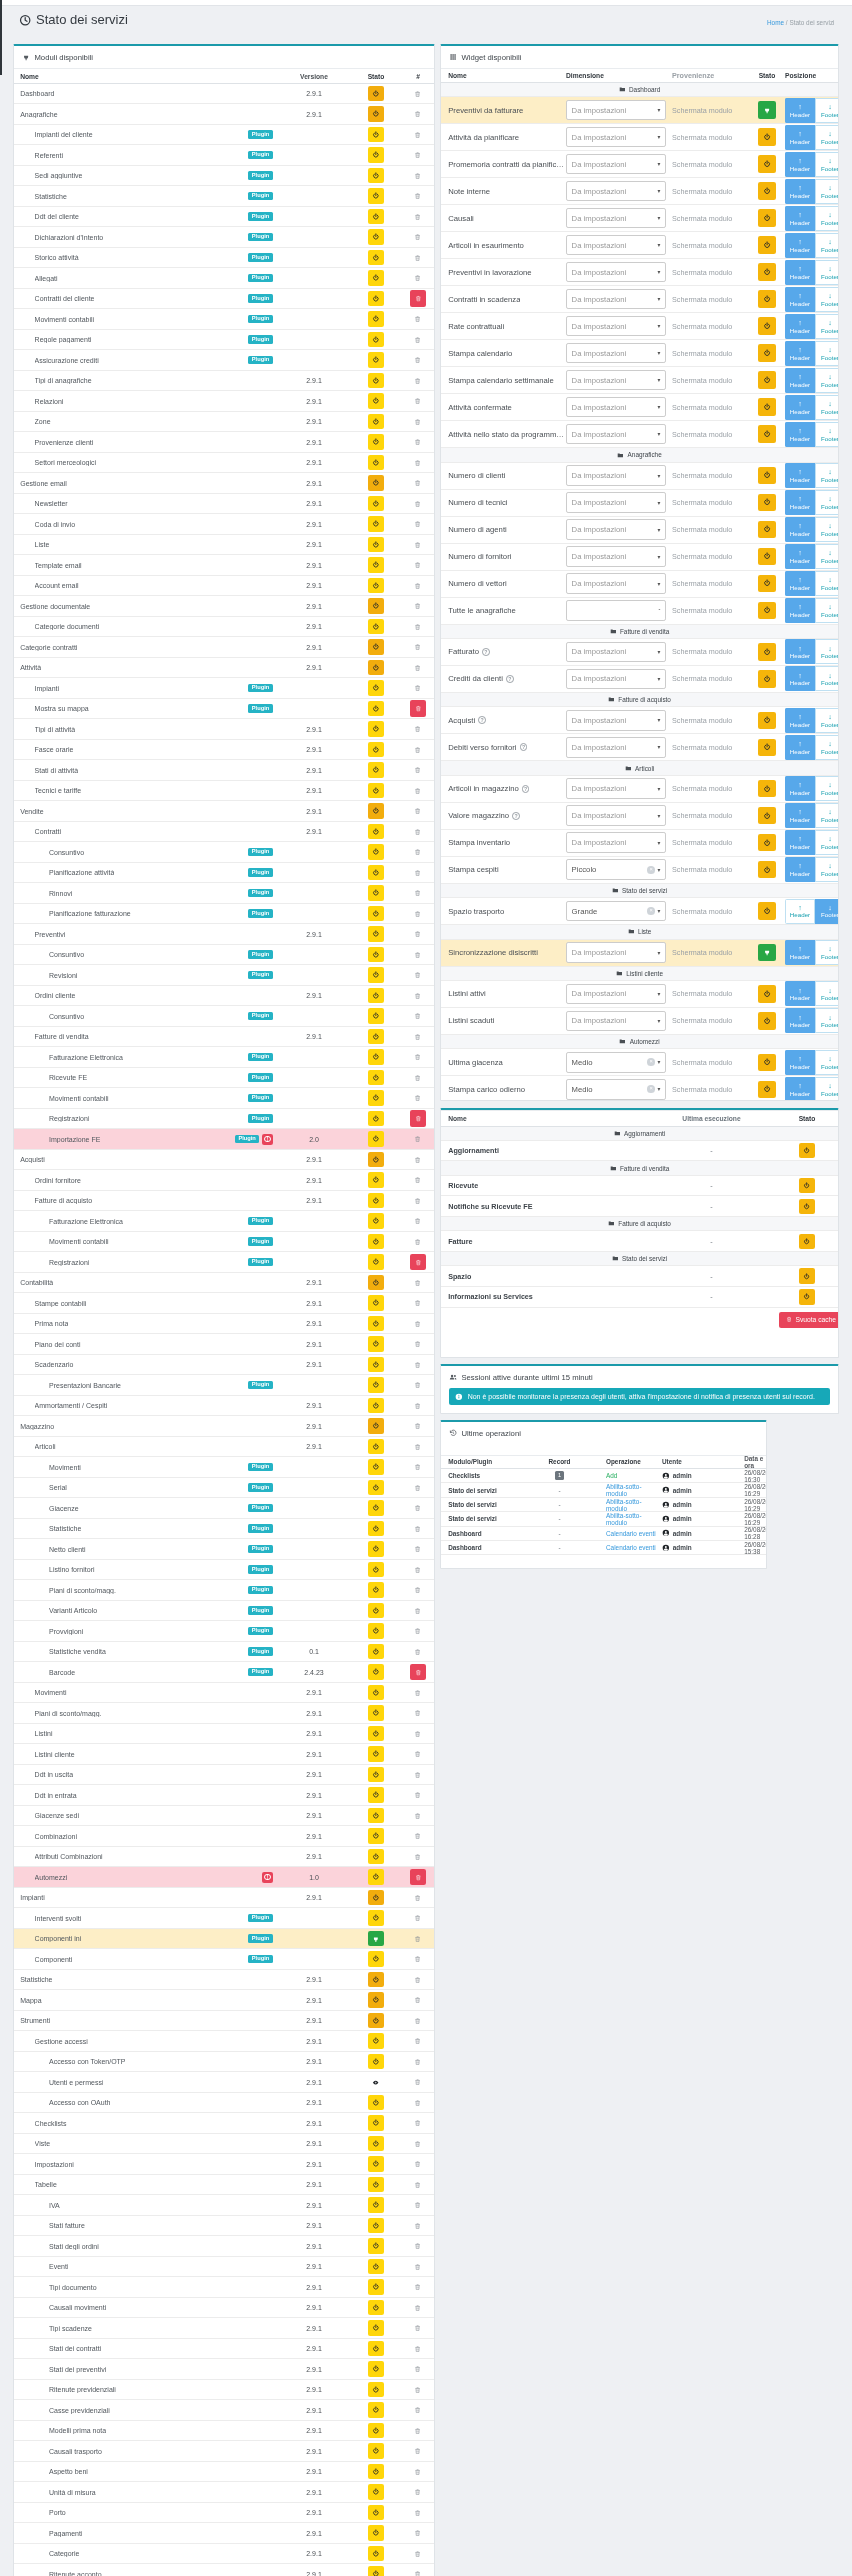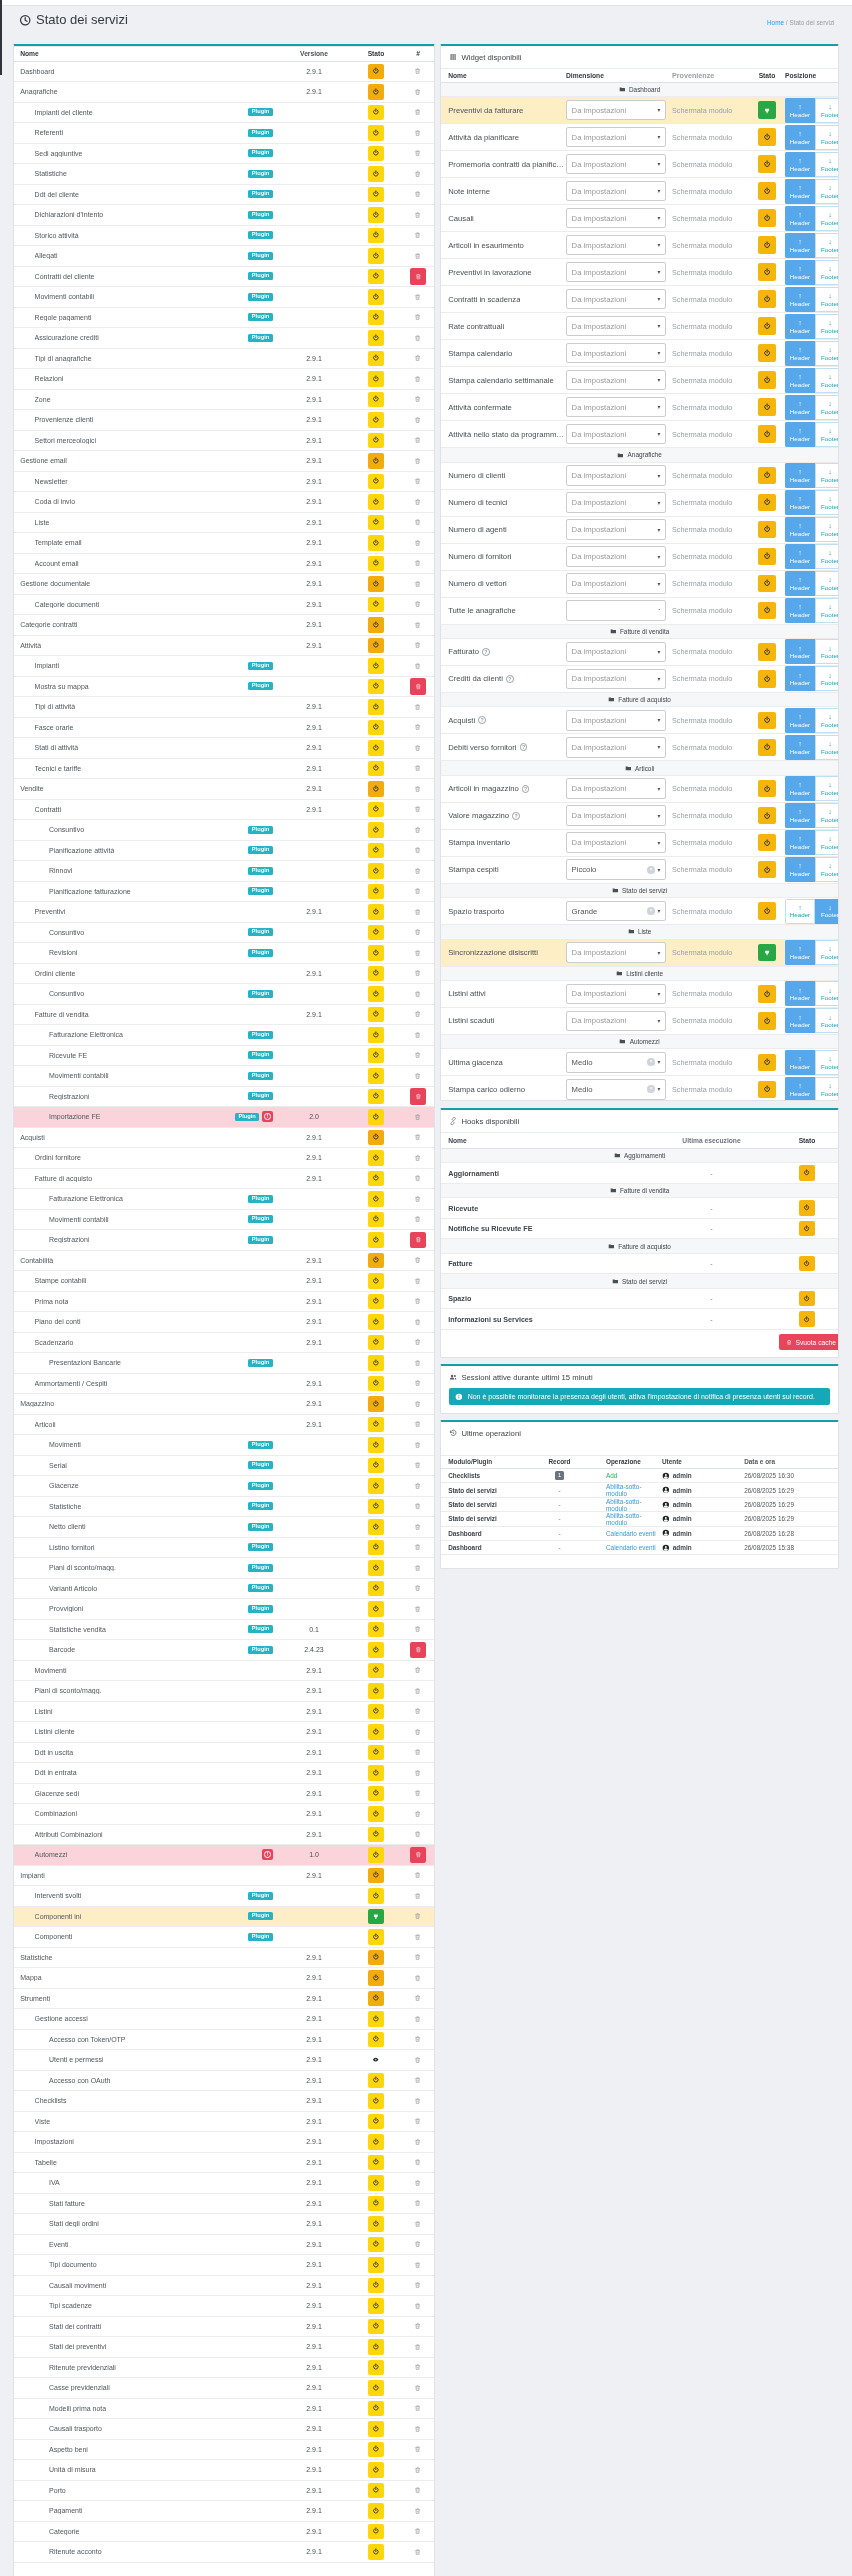--- a/index.html
+++ b/index.html
@@ -10,21 +10,21 @@
   .pagehead{position:absolute;left:18.5px;top:12.4px;display:flex;align-items:center;gap:5.2px;color:#343a40}
   .pagehead .ic{width:12.4px;height:12.4px;color:#343a40}
   .pagehead h1{font-size:13px;font-weight:500}
   .crumbs{position:absolute;right:17.5px;top:18.5px;font-size:6.4px;color:#98a0a6}
   .crumbs a{color:#3598dc;text-decoration:none}
   .card{position:absolute;background:#fff;border:0.5px solid #dfe3e7;border-top:2.1px solid #1b9aaa;border-radius:1.5px;overflow:hidden}
   #modulesCard{left:13px;top:44px;width:422px;height:2926px}
   #widgetsCard{left:440px;top:44px;width:399px;height:1057px}
   #hooksCard{left:440px;top:1108px;width:399px;height:250px}
   #sessionsCard{left:440px;top:1364px;width:399px;height:50px}
-  #opsCard{left:440px;top:1420px;width:399px;height:149px}
+  #opsCard{left:440px;top:1420px;width:327px;height:149px}
   .cardtitle{display:flex;align-items:center;gap:4.6px;padding:6.7px 7.7px;font-size:7.7px;color:#3e444a}
   .cardtitle .ic{width:8.2px;height:8.2px;color:#555b61}
   .ic{display:inline-block;flex:none}
   .ic svg{width:100%;height:100%;display:block}
   
   .thead{display:flex;align-items:center;font-weight:bold;font-size:6.7px;color:#32383e;border-bottom:1px solid #dee2e6;border-top:0.5px solid #e9ecef}
   .row{display:flex;align-items:center;border-bottom:0.5px solid #ececec;font-size:7px;background:#fff}
   .row.hl-pink{background:#fbd3da}
   .row.hl-yellow{background:#fdeec6}
   
@@ -112,20 +112,28 @@
     </span>
   <h1>Stato dei servizi</h1>
 </div>
 <div class="crumbs">
   <a href="#">Home</a>
   <span>/</span>
   <span>Stato dei servizi</span>
 </div>
 
 <div class="card" id="modulesCard">
+  <div class="cardtitle">
+    <span class="ic">
+        <svg viewBox="0 0 24 24">
+          <path d="M8 2.5v5.5M16 2.5v5.5M6 8h12v3.5A6 6 0 0 1 13.5 17v4.5h-3V17A6 6 0 0 1 6 11.5z" fill="currentColor"></path>
+        </svg>
+      </span>
+    <span>Moduli disponibili</span>
+  </div>
   <div class="thead" id="modulesHead">
       <div class="mname" style="padding-left:6.2px">Nome</div>
 <div class="mver">Versione</div>
 <div class="mstate">Stato</div>
 <div class="mact">#</div>
     </div>
   <div id="modulesBody">
       <div class="row mrow">
         <div class="mname" style="padding-left:6.2px">
           <span class="lbl">Dashboard</span>
@@ -4378,30 +4386,20 @@
               <span class="arr">↓</span>
               <span>Footer</span>
             </button>
           </div>
         </div>
       </div>
     </div>
 </div>
 
 <div class="card" id="hooksCard">
-  <div class="cardtitle">
-    <span class="ic">
-        <svg viewBox="0 0 24 24">
-          <path d="M9.5 14.5l5-5" stroke="currentColor" stroke-width="2" stroke-linecap="round" fill="none"></path>
-          <path d="M8.2 15.8l-1.9 1.9a3.1 3.1 0 0 0 4.4 4.4l3.1-3.1a3.1 3.1 0 0 0-.5-4.8" fill="none" stroke="currentColor" stroke-width="2"></path>
-          <path d="M15.8 8.2l1.9-1.9a3.1 3.1 0 0 0-4.4-4.4l-3.1 3.1a3.1 3.1 0 0 0 .5 4.8" fill="none" stroke="currentColor" stroke-width="2"></path>
-        </svg>
-      </span>
-    <span>Hooks disponibili</span>
-  </div>
   <div class="thead" id="hooksHead">
       <div class="hname">Nome</div>
 <div class="hlast" style="font-weight:bold">Ultima esecuzione</div>
 <div class="hstate">Stato</div>
     </div>
   <div id="hooksBody">
       <div class="sectrow">
         <span class="ic " style="width:6.7px;height:6.7px;">
           <svg viewBox="0 0 24 24">
             <path d="M2.5 5h6.2l2 2.2h10.8v12H2.5z" fill="currentColor"></path>

